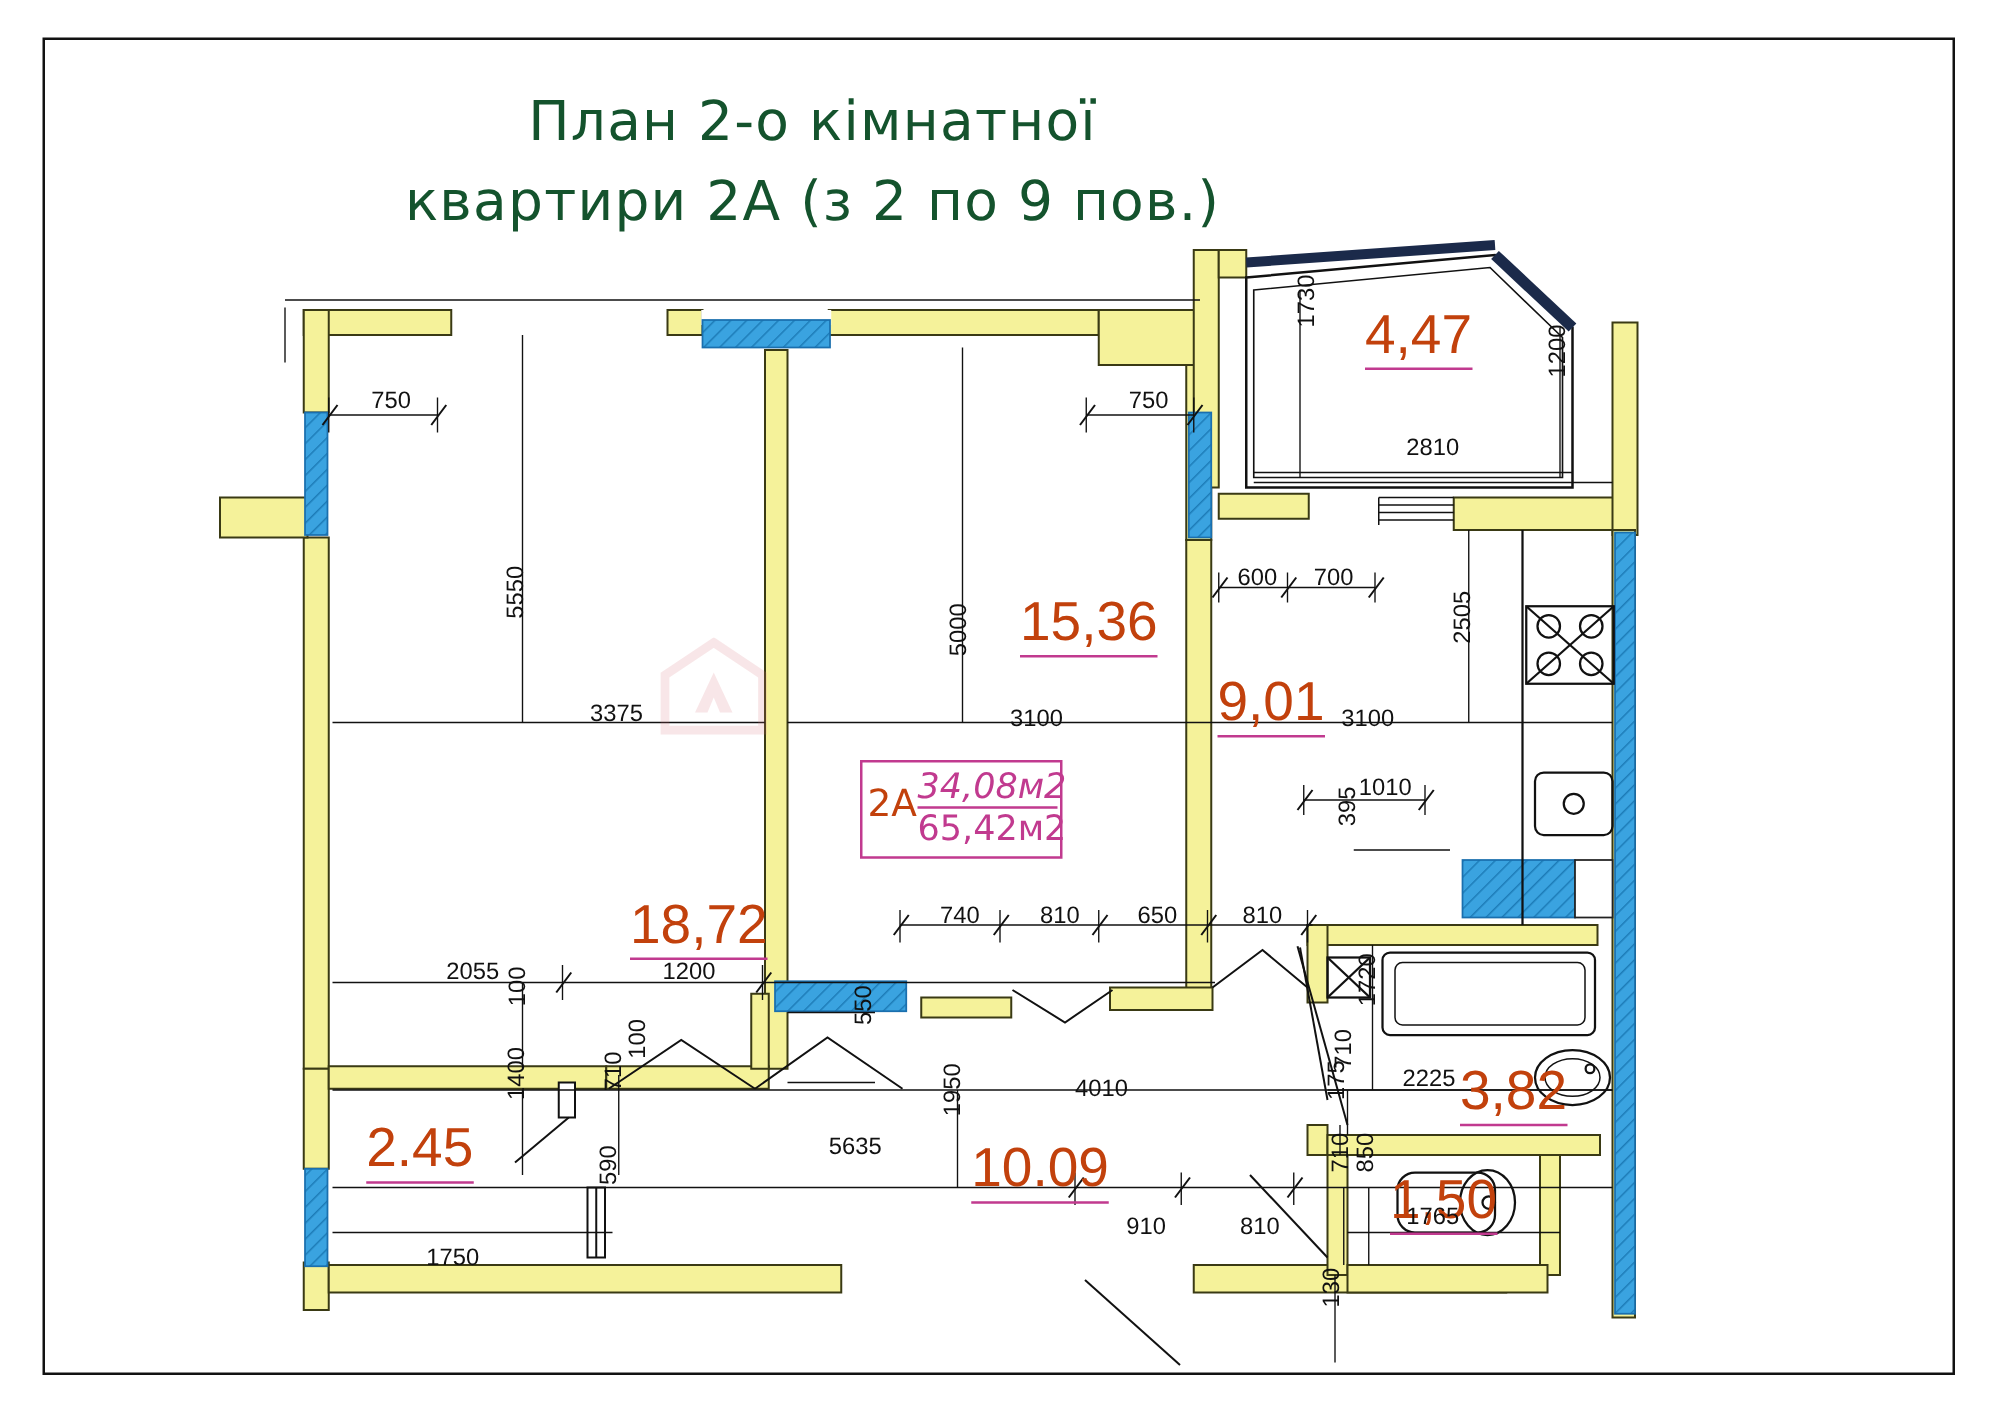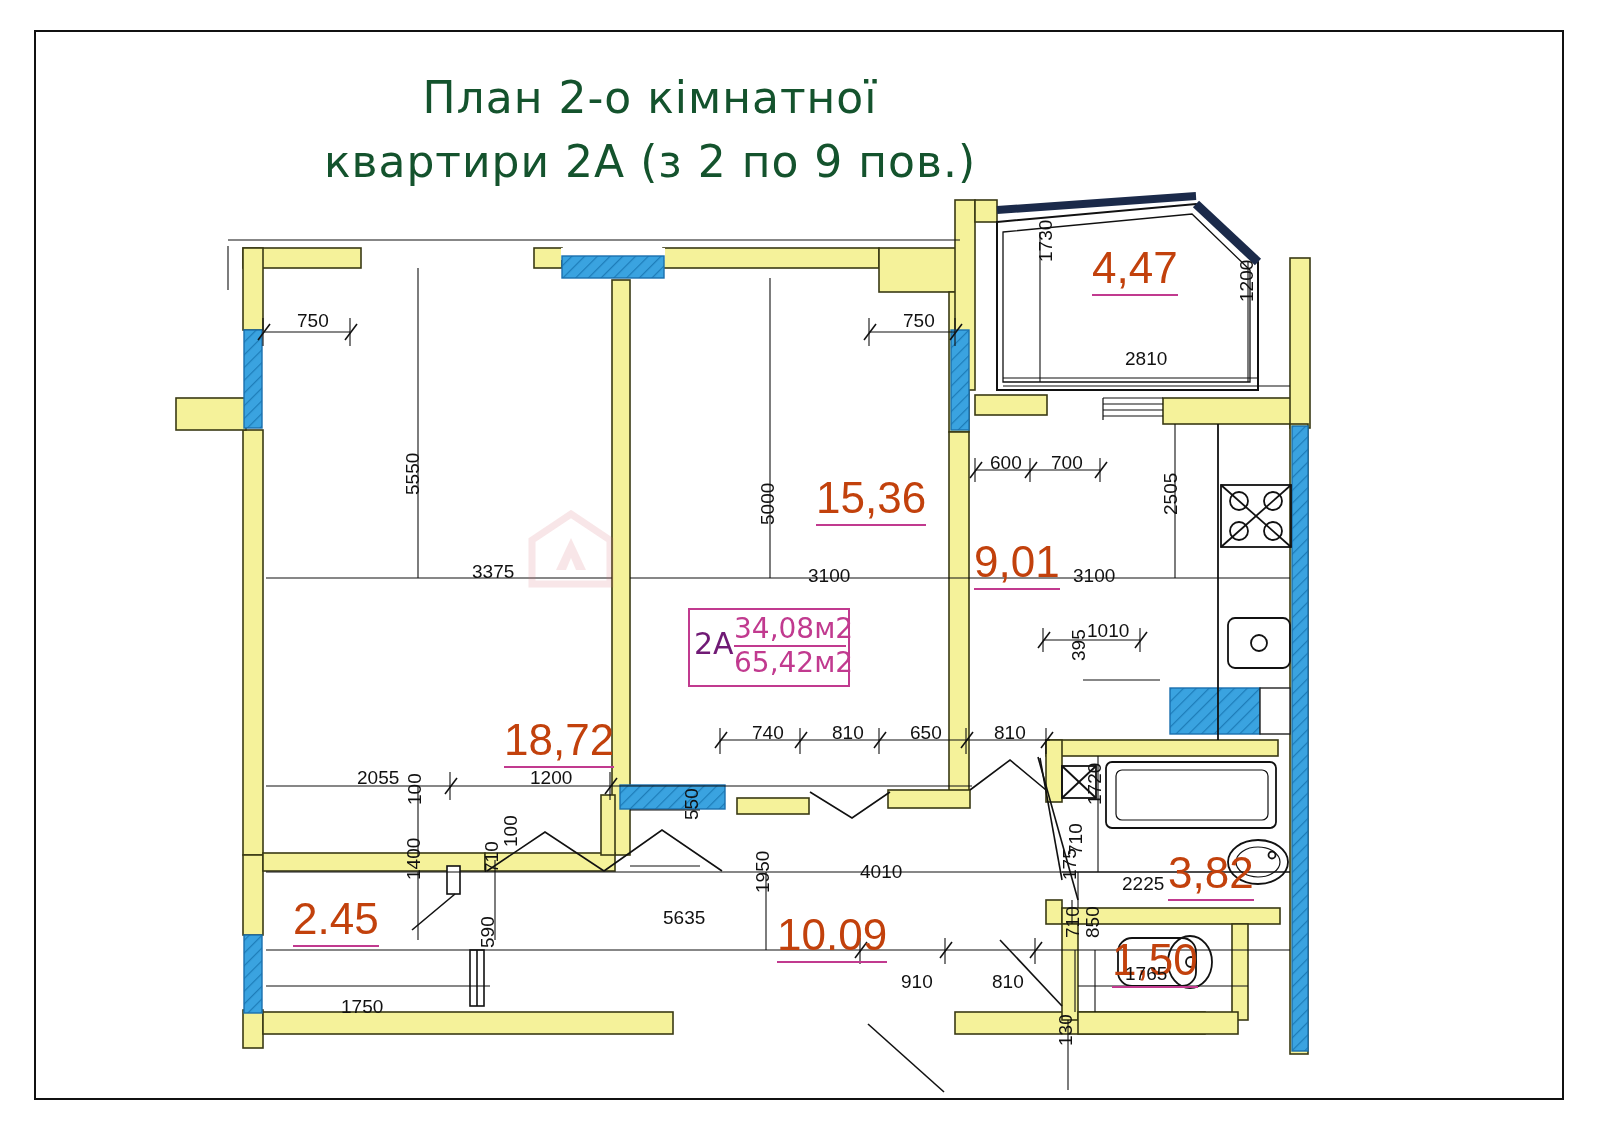--- a/index.html
+++ b/index.html
@@ -11,23 +11,23 @@
   #title div{white-space:nowrap;}
   svg#plan{position:absolute;left:0;top:0;width:1600px;height:1131px;}
   .wm{position:absolute;left:528px;top:510px;width:520px;height:80px;opacity:.17;pointer-events:none;}
   .wm-txt{position:absolute;left:88px;top:4px;font-family:"DejaVu Sans",sans-serif;font-size:60px;
           font-weight:bold;color:#8a8a8a;letter-spacing:2px;}
   .dim{position:absolute;font-family:"Liberation Sans",sans-serif;font-size:19px;color:#111;white-space:nowrap;}
   .dim.v{transform-origin:0 0;transform:rotate(-90deg);}
   .area{position:absolute;font-family:Liberation Sans, sans-serif;font-size:44px;color:#c2410c;white-space:nowrap;}
   .area u{text-decoration:none;border-bottom:2.5px solid #c13a8f;padding-bottom:2px;}
   #stamp{position:absolute;left:688px;top:608px;width:158px;height:75px;border:2px solid #c13a8f;}
-  #stamp .s-lab{position:absolute;left:4px;top:16px;font-family:"DejaVu Sans",sans-serif;font-size:30px;color:#701a75;}
+  #stamp .s-lab{position:absolute;left:4px;top:16px;font-family:"DejaVu Sans",sans-serif;font-size:30px;color:#c2410c;}
   #stamp .s-num{position:absolute;left:44px;width:112px;font-family:"DejaVu Sans",sans-serif;font-size:28px;color:#c13a8f;}
-  #stamp .s-top{top:2px;border-bottom:2px solid #c13a8f;}
+  #stamp .s-top{top:2px;border-bottom:2px solid #c13a8f;font-style:italic;}
   #stamp .s-bot{top:36px;}
 </style>
 </head>
 <body>
 
 <div id="stage">
 
   <div id="frame"></div>
 
   <div id="title">
@@ -337,21 +337,21 @@
       <div class="dim" style="left: 832px; top: 722px;">810</div>
       <div class="dim" style="left: 910px; top: 722px;">650</div>
       <div class="dim" style="left: 994px; top: 722px;">810</div>
       <div class="dim" style="left: 357px; top: 767px;">2055</div>
       <div class="dim" style="left: 530px; top: 767px;">1200</div>
       <div class="dim v" style="left: 404px; top: 805px;">100</div>
       <div class="dim v" style="left: 681px; top: 820px;">550</div>
       <div class="dim v" style="left: 1084px; top: 805px;">1720</div>
       <div class="dim v" style="left: 1065px; top: 855px;">710</div>
       <div class="dim v" style="left: 1059px; top: 880px;">175</div>
-      <div class="dim" style="left: 1122px; top: 853px; margin-top: 20px;">2225</div>
+      <div class="dim" style="left: 1122px; top: 853px;">2225</div>
       <div class="dim" style="left: 860px; top: 861px;">4010</div>
       <div class="dim v" style="left: 500px; top: 847px;">100</div>
       <div class="dim v" style="left: 481px; top: 873px;">710</div>
       <div class="dim v" style="left: 403px; top: 880px;">1400</div>
       <div class="dim v" style="left: 752px; top: 893px;">1950</div>
       <div class="dim v" style="left: 1062px; top: 938px;">710</div>
       <div class="dim v" style="left: 1082px; top: 938px;">850</div>
       <div class="dim" style="left: 663px; top: 907px;">5635</div>
       <div class="dim" style="left: 1125px; top: 963px;">1765</div>
       <div class="dim" style="left: 341px; top: 968px; margin-top: 28px;">1750</div>

